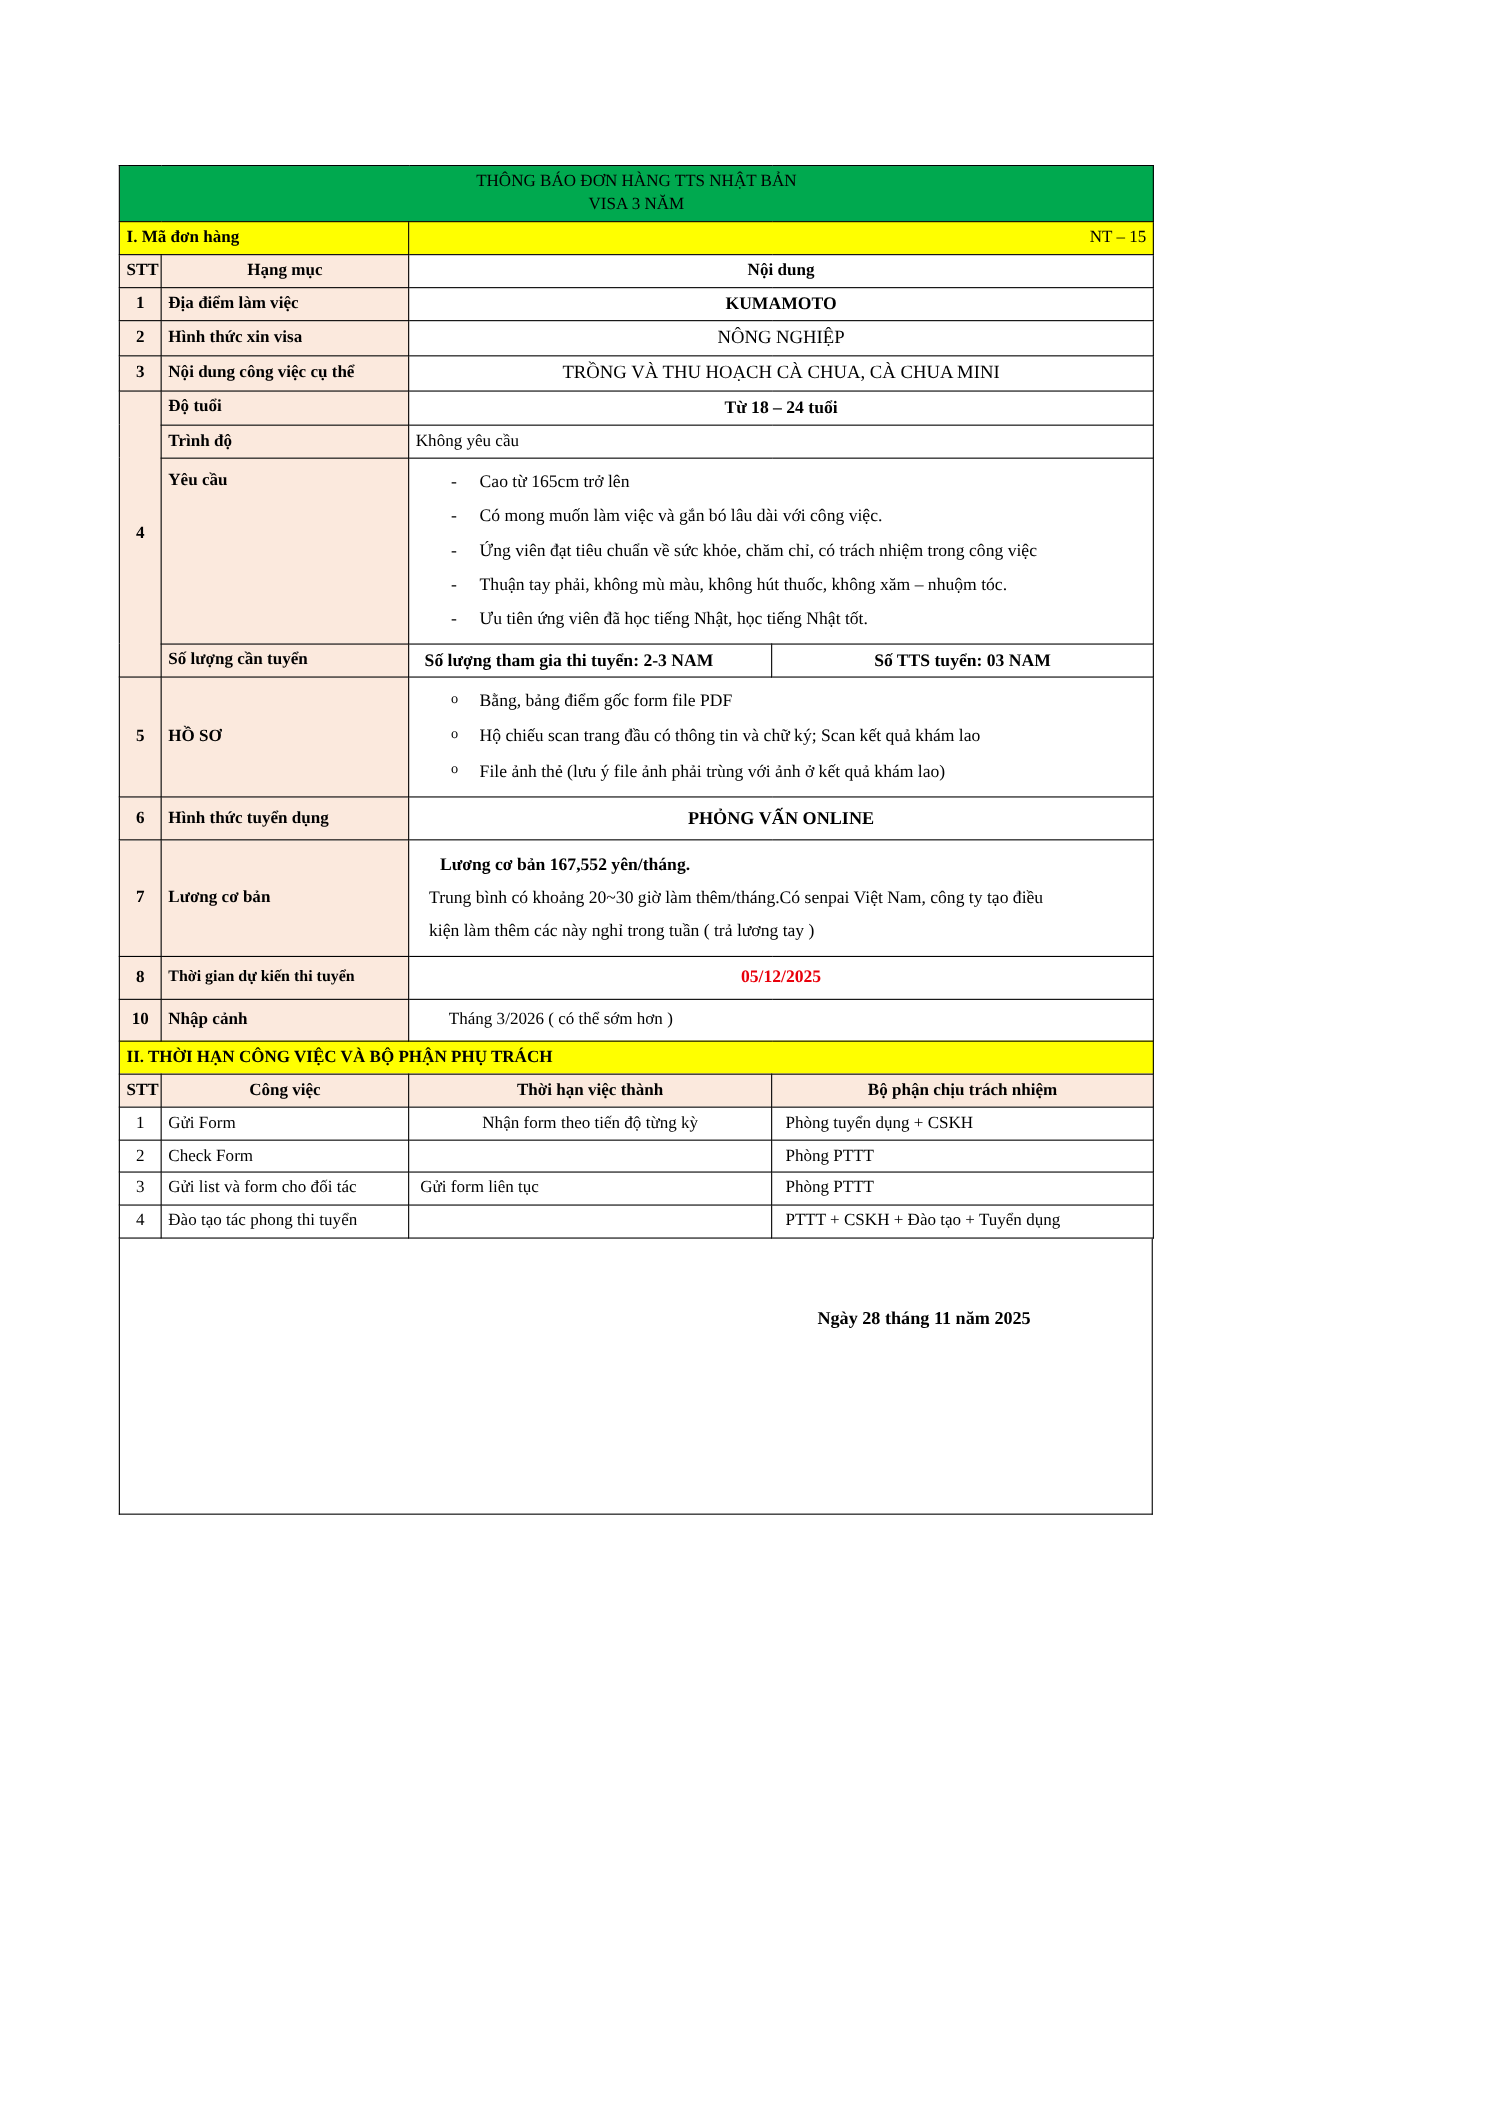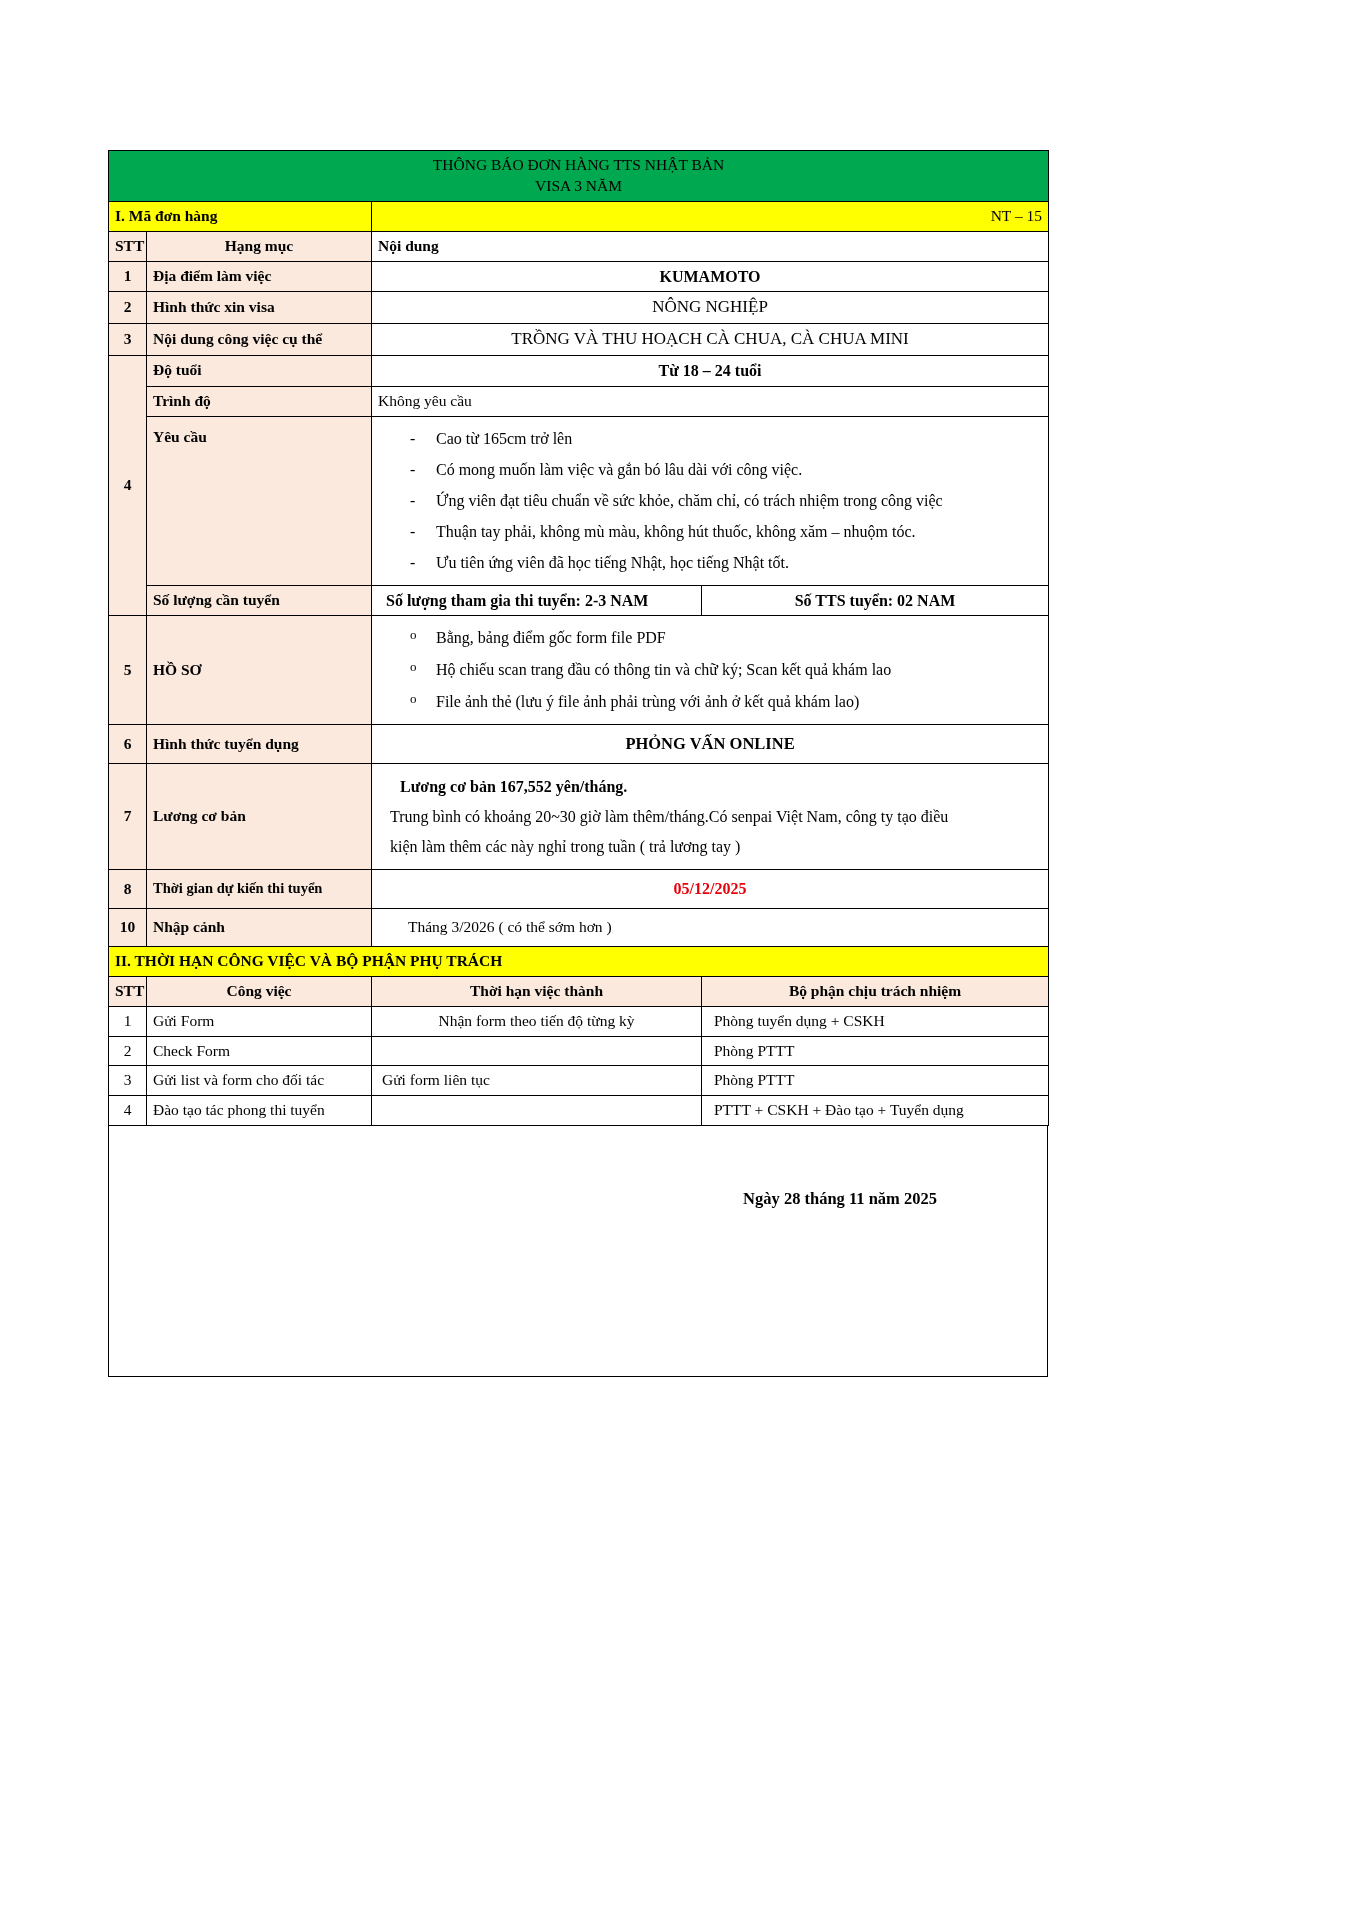--- a/index.html
+++ b/index.html
@@ -52,21 +52,21 @@
     font-size: 16px;
   }
   .beige {
     background: #fbe9dd;
   }
   .ctr { text-align: center; }
   .bold { font-weight: bold; }
   .stt-col { width: 38px; text-align: center; font-weight: bold; }
   .item-col { width: 225px; font-weight: bold; }
   .hdr-item { text-align: center; font-weight: bold; font-size: 16px; }
-  .hdr-content { font-weight: bold; font-size: 16px; }
+  .hdr-content { text-align: center; font-weight: bold; font-size: 16px; }
   .content-plain { font-size: 16px; padding-left: 14px; }
   ul.bullets {
     margin: 2px 0 2px 0;
     padding-left: 22px;
     list-style: none;
   }
   ul.bullets li {
     font-size: 16px;
     line-height: 1.95;
     position: relative;
@@ -195,21 +195,21 @@
           <li>Ứng viên đạt tiêu chuẩn về sức khỏe, chăm chỉ, có trách nhiệm trong công việc</li>
           <li>Thuận tay phải, không mù màu, không hút thuốc, không xăm – nhuộm tóc.</li>
           <li>Ưu tiên ứng viên đã học tiếng Nhật, học tiếng Nhật tốt.</li>
         </ul>
       </td>
     </tr>
 
     <tr>
       <td class="beige item-col">Số lượng cần tuyển</td>
       <td class="bold" style="font-size:16px; padding-left:14px">Số lượng tham gia thi tuyển: 2-3 NAM</td>
-      <td class="ctr bold" style="font-size:16px">Số TTS tuyển: 02 NAM</td>
+      <td class="ctr bold" style="font-size:16px">Số TTS tuyển: 03 NAM</td>
     </tr>
 
     <tr>
       <td class="beige stt-col">5</td>
       <td class="beige item-col">HỒ SƠ</td>
       <td colspan="2">
         <ul class="bullets circles">
           <li>Bằng, bảng điểm gốc form file PDF</li>
           <li>Hộ chiếu scan trang đầu có thông tin và chữ ký; Scan kết quả khám lao</li>
           <li>File ảnh thẻ (lưu ý file ảnh phải trùng với ảnh ở kết quả khám lao)</li>

